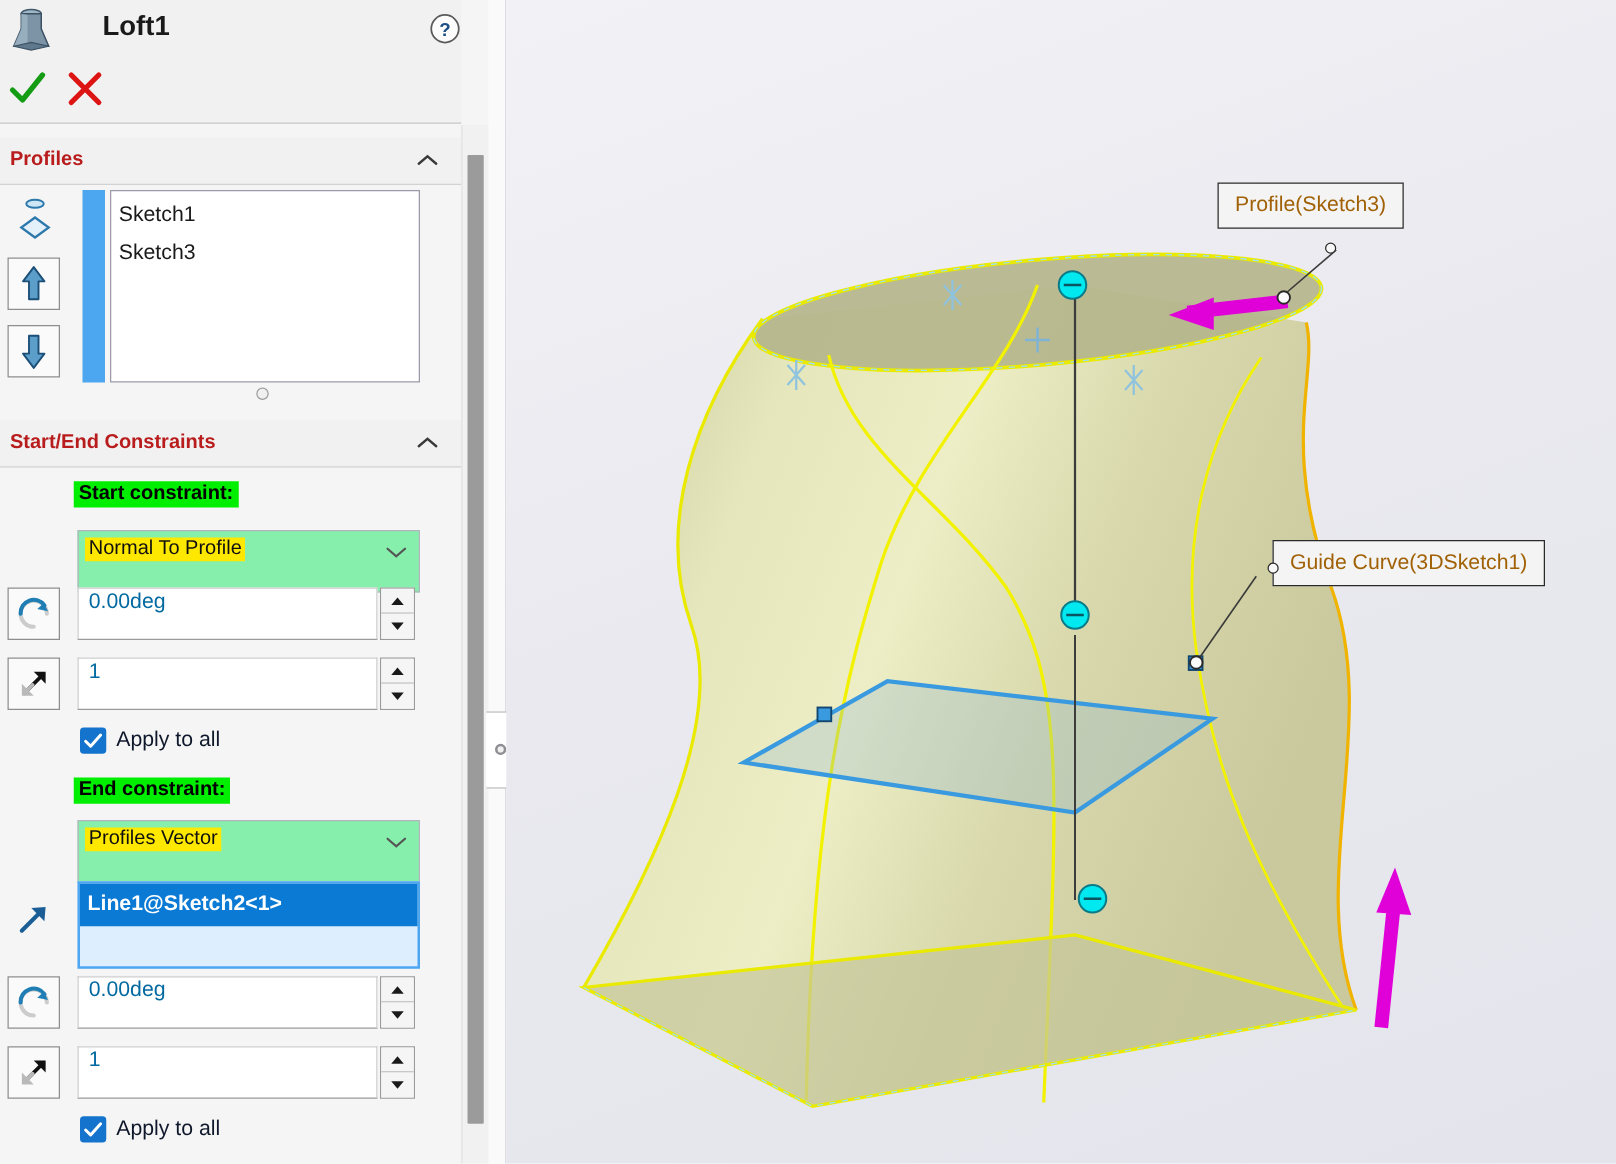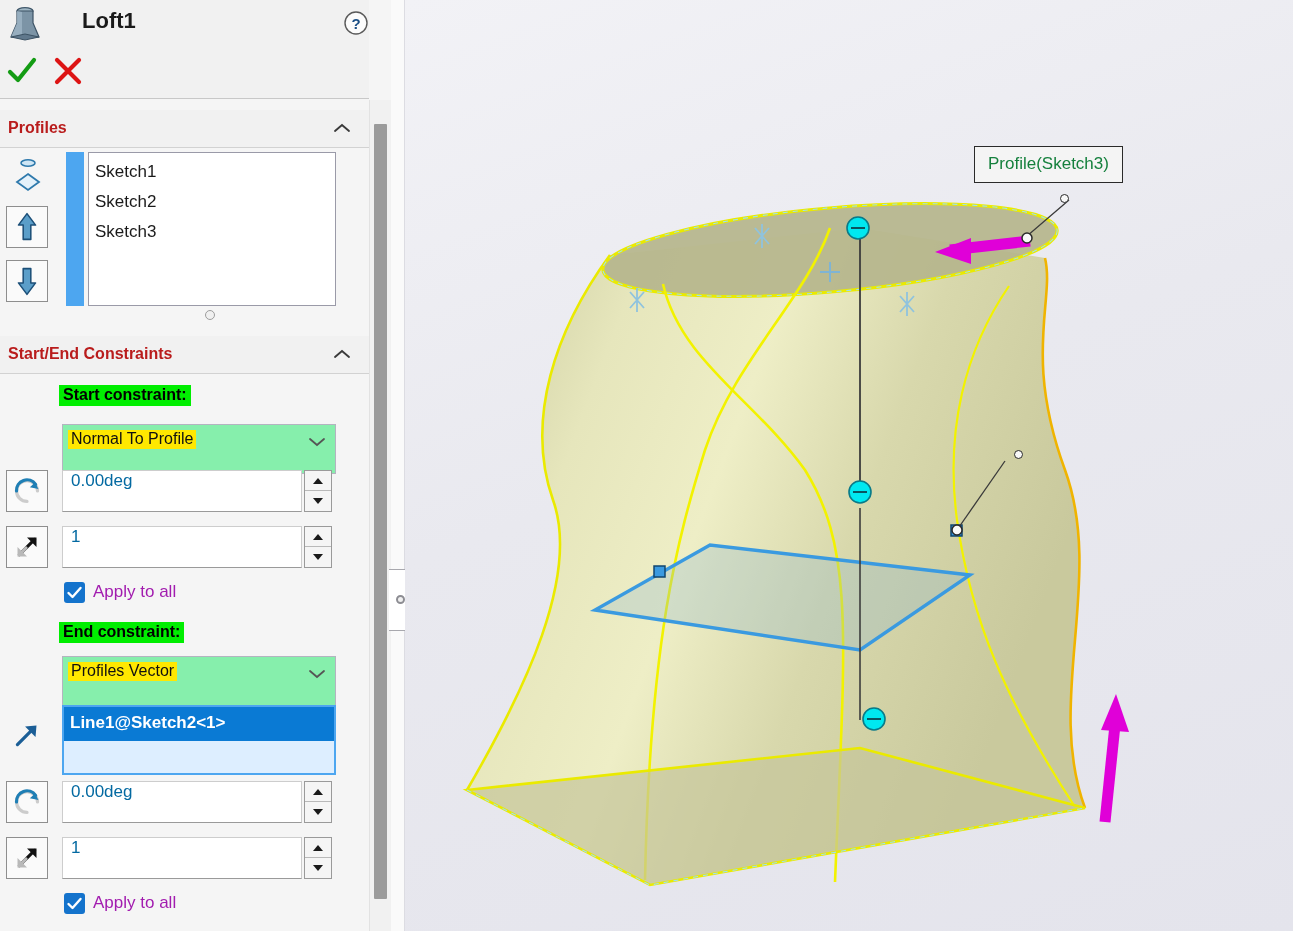--- a/index.html
+++ b/index.html
@@ -121,21 +121,21 @@
   .tri { position:absolute; left:8px; width:0; height:0; border-left:5px solid transparent; border-right:5px solid transparent; }
   .tri.up { top:7px; border-bottom:6px solid #1a1a1a; }
   .tri.dn { top:7px; border-top:6px solid #1a1a1a; }
 
   .chkrow { position:absolute; height:24px; }
   .chkbox {
     position:absolute; left:0; top:0; width:21px; height:21px;
     background:#1473cc; border-radius:3px;
   }
   .chkrow .clabel {
-    position:absolute; left:29px; top:0px; font-size:17px; color:#a21caf;
+    position:absolute; left:29px; top:0px; font-size:17px; color:#0f172a;
   }
 
   
   #sel-box {
     position:absolute; left:62px; top:329px; width:274px; height:70px;
     background:#ddeeff; border:2px solid #4da6f0;
   }
   #sel-row {
     position:absolute; left:0; top:0; width:270px; height:34px;
     background:#0a7ad4;
@@ -173,21 +173,21 @@
   #viewport {
     position:absolute; left:405px; top:0; width:888px; height:931px;
     background:linear-gradient(160deg,#f2f2f6 0%,#e9e9ef 45%,#e4e4ec 100%);
     overflow:hidden;
   }
   #viewport svg { position:absolute; left:0; top:0; }
 
   
   .callout {
     position:absolute; background:#f4f4f4; border:1.5px solid #2a2a2a;
-    font-size:17px; color:#15803d; white-space:nowrap;
+    font-size:17px; color:#a16207; white-space:nowrap;
     padding:7px 13px 8px 13px;
   }
   .anchor-dot {
     position:absolute; width:9px; height:9px;
     border:1.5px solid #2a2a2a; border-radius:50%; background:#f8f8f8;
   }
 </style>
 </head>
 <body>
 
@@ -236,21 +236,20 @@
       <div class="navbtn" id="down-btn">
         <svg viewBox="0 0 42 42" style="width:40px;height:40px;">
           <path d="M21 35 L12 23 L17 23 L17 8 L25 8 L25 23 L30 23 Z" fill="#5b9ec9" stroke="#1c4f78" stroke-width="1.6" stroke-linejoin="round"></path>
         </svg>
       </div>
 
       <div id="profile-list-wrap">
         <div id="profile-accent"></div>
         <div id="profile-list">
           <div class="plist-item">Sketch1</div>
-          <div class="plist-item">Sketch2</div>
           <div class="plist-item">Sketch3</div>
         </div>
       </div>
       <div id="resize-dot"></div>
     </div>
 
     <div class="sect-head" style="top:336px;">
       <div class="stitle">Start/End Constraints</div>
       <svg class="chev" viewBox="0 0 18 12">
         <path d="M2 9 L9 3 L16 9" fill="none" stroke="#3a3a3a" stroke-width="1.9" stroke-linecap="round"></path>
@@ -493,15 +492,18 @@
 
     <circle cx="622" cy="238" r="5" fill="#fafafa" stroke="#2a2a2a" stroke-width="1.5"></circle>
     <circle cx="552" cy="530" r="5" fill="#fafafa" stroke="#2a2a2a" stroke-width="1.5"></circle>
   </svg>
 
   <div class="callout" style="left:569px; top:146px;">
     <span>Profile(Sketch3)</span>
   </div>
   <div class="anchor-dot" style="left:655px; top:194px;"></div>
 
+  <div class="callout" style="left:613px; top:432px;">
+    <span>Guide Curve(3DSketch1)</span>
+  </div>
   <div class="anchor-dot" style="left:609px; top:450px;"></div>
 
 </div>
 
 </body></html>

